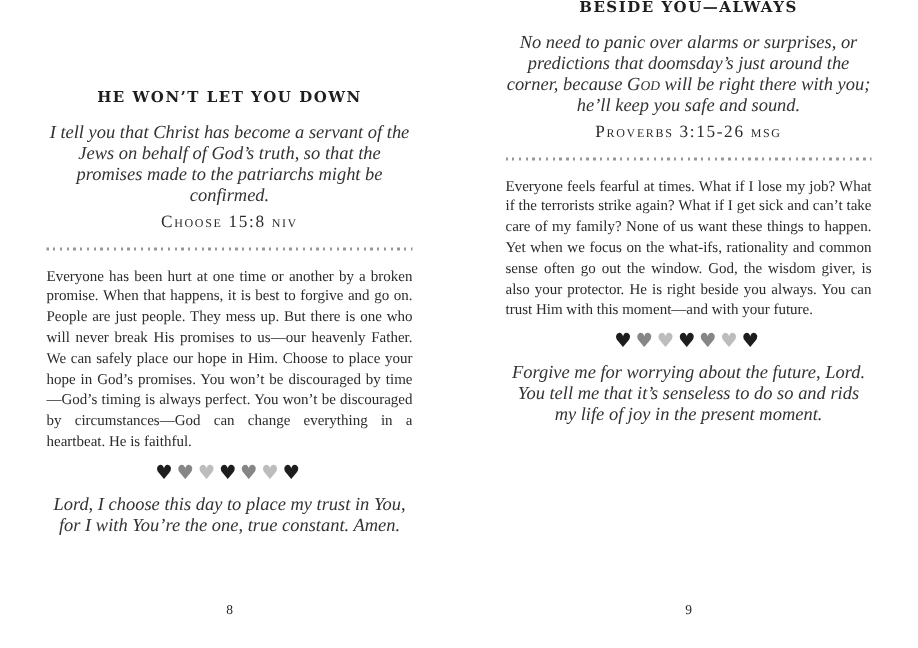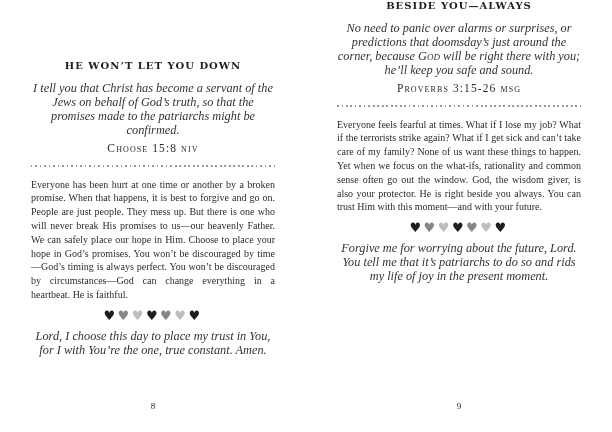--- a/index.html
+++ b/index.html
@@ -115,18 +115,18 @@
       <h1 class="title">BESIDE YOU—ALWAYS</h1>
       <div class="quote">
         <span>No need to panic over alarms or surprises, or predictions that doomsday’s just around the corner, because </span><span class="sc">God</span><span> will be right there with you; he’ll keep you safe and sound.</span>
         <div class="reference">Proverbs 3:15-26 msg</div>
       </div>
       <div class="divider"></div>
       <p class="body-text">
         <span>Everyone feels fearful at times. </span><span class="it">What if I lose my job? What if the terrorists strike again? What if I get sick and can’t take care of my family?</span><span> None of us want these things to happen. Yet when we focus on the what-ifs, rationality and common sense often go out the window. God, the wisdom giver, is also your protector. He is right beside you always. You can trust Him with this moment—and with your future.</span>
       </p>
       <div class="hearts"><span style="color: rgb(29, 29, 29);">♥</span><span style="color: rgb(134, 134, 134);">♥</span><span style="color: rgb(189, 189, 189);">♥</span><span style="color: rgb(29, 29, 29);">♥</span><span style="color: rgb(134, 134, 134);">♥</span><span style="color: rgb(189, 189, 189);">♥</span><span style="color: rgb(29, 29, 29);">♥</span></div>
-      <div class="prayer">Forgive me for worrying about the future, Lord. You tell me that it’s patriarchs to do so and rids my life of joy in the present moment.</div>
+      <div class="prayer">Forgive me for worrying about the future, Lord. You tell me that it’s senseless to do so and rids my life of joy in the present moment.</div>
     </div>
     <div class="page-number">9</div>
   </section>
 
 </div>
 
 </body></html>

